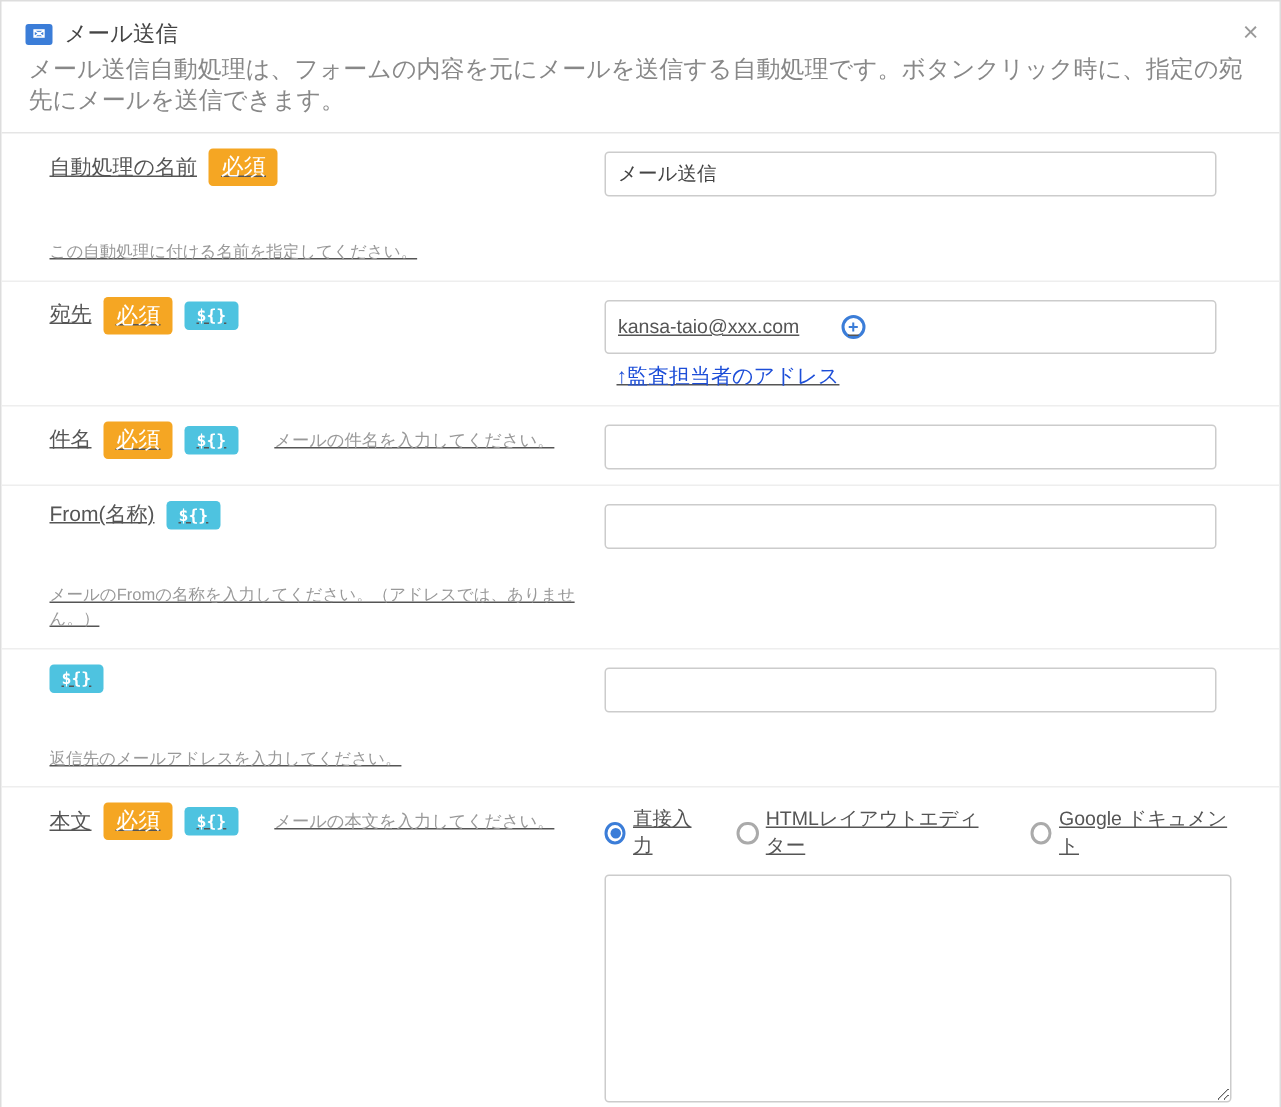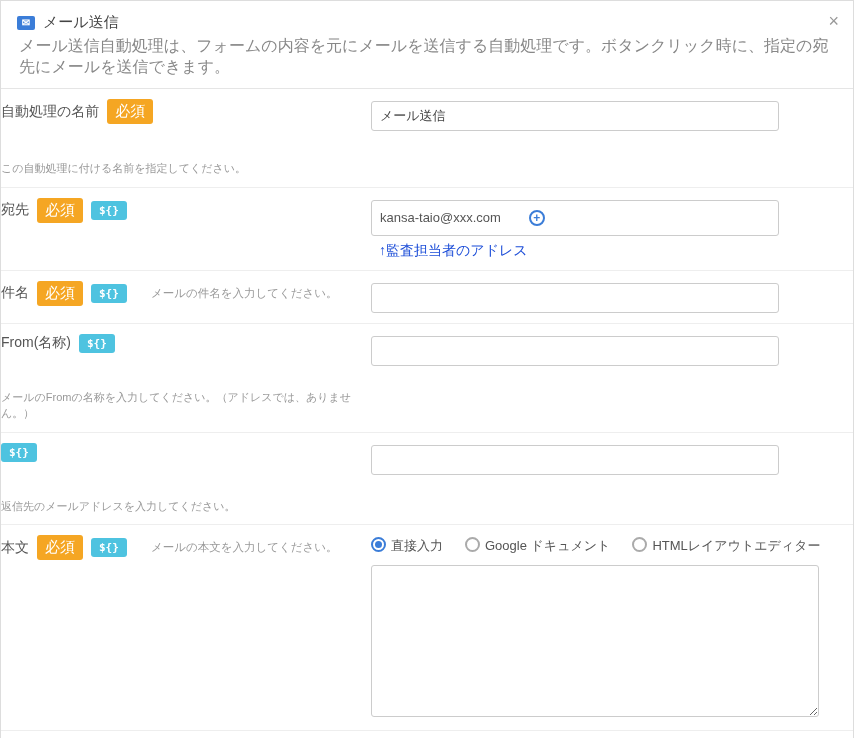--- a/index.html
+++ b/index.html
@@ -59,22 +59,23 @@
       cursor: pointer;
       background: none;
       border: none;
     }
     .form-body {
       padding: 0;
     }
     .form-row {
       display: flex;
       border-bottom: 1px solid #eee;
-      padding: 10px 0;
+      padding: 10px 32px;
       align-items: flex-start;
+      text-decoration: underline;
     }
     .form-row.no-border {
       border-bottom: none;
     }
     .label-col {
       width: 370px;
       flex-shrink: 0;
       padding-right: 16px;
     }
     .label-line {
@@ -164,21 +165,21 @@
       margin-left: 8px;
     }
     .radio-row {
       display: flex;
       align-items: center;
       gap: 22px;
       margin-bottom: 10px;
     }
     .radio-item {
       display: flex;
-      align-items: flex-start;
+      align-items: center;
       gap: 5px;
       font-size: 13px;
       color: #555;
     }
     .radio-outer {
       width: 15px;
       height: 15px;
       border: 2px solid #3b7dd8;
       border-radius: 50%;
       display: inline-flex;
@@ -334,25 +335,25 @@
       <div class="input-col">
         <div class="radio-row">
           <label class="radio-item">
             <span class="radio-outer">
                 <span class="radio-inner"></span>
               </span>
             <span>直接入力</span>
           </label>
           <label class="radio-item">
             <span class="radio-outer unchecked"></span>
-            <span>Google ドキュメント</span>
+            <span>HTMLレイアウトエディター</span>
           </label>
           <label class="radio-item">
             <span class="radio-outer unchecked"></span>
-            <span>HTMLレイアウトエディター</span>
+            <span>Google ドキュメント</span>
           </label>
         </div>
         <textarea class="body-textarea" style=""></textarea>
       </div>
     </div>
 
 
   </div>
 
   <div class="modal-footer">

